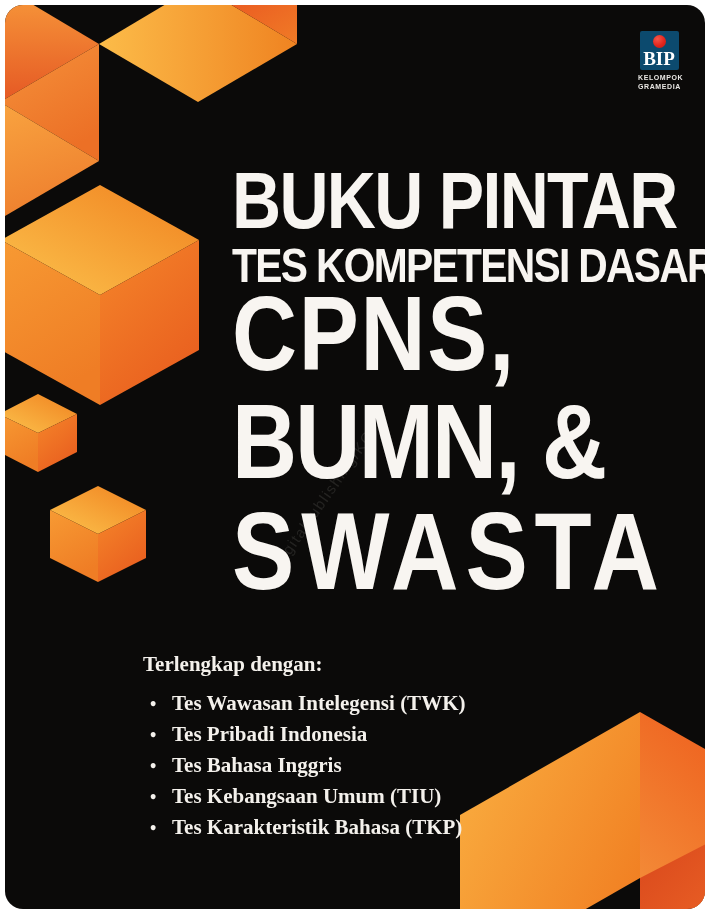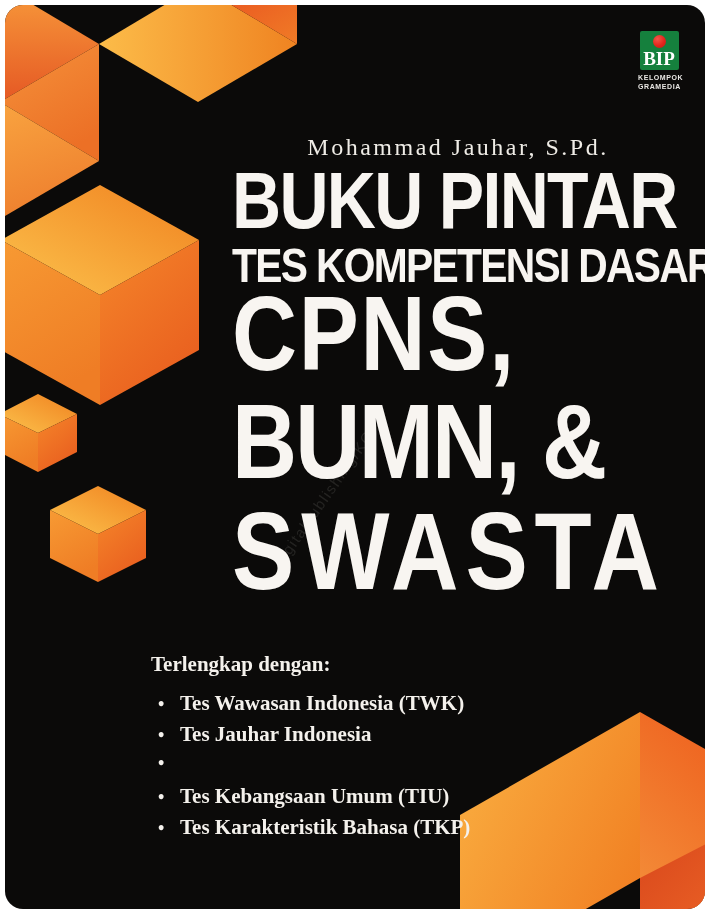--- a/index.html
+++ b/index.html
@@ -18,26 +18,26 @@
           color:#efece6;white-space:nowrap;}
   .title-line{position:absolute;left:232px;z-index:3;color:#f8f5f1;font-weight:bold;
               line-height:1;white-space:nowrap;transform-origin:left top;
               font-family:"Liberation Sans",sans-serif;}
   .tl1{top:161px;font-size:80px;letter-spacing:-2px;transform:scaleX(0.85);}
   .tl2{top:242px;font-size:48px;letter-spacing:-2px;transform:scaleX(0.85);}
   .tl3{top:280px;font-size:106px;letter-spacing:2px;transform:scaleX(0.85);}
   .tl4{top:388px;font-size:106px;letter-spacing:-2px;transform:scaleX(0.85);}
   .tl5{top:496px;font-size:110px;letter-spacing:8px;transform:scaleX(0.85);}
   .features{position:absolute;left:143px;top:652px;z-index:3;color:#f4f1ec;
-            font-family:"Liberation Serif",serif;font-weight:bold;font-size:21px;margin-left:8px;}
+            font-family:"Liberation Serif",serif;font-weight:bold;font-size:21px;}
   .features-heading{margin:0 0 14px 0;}
   .feature-row{display:flex;align-items:baseline;margin:0 0 0 7px;height:31px;}
   .bullet{width:22px;flex:0 0 22px;font-size:18px;}
   .logo{position:absolute;left:638px;top:31px;z-index:3;width:42px;text-align:center;}
-  .logo-box{position:relative;width:39px;height:39px;margin:0 auto;background:#15803d;
+  .logo-box{position:relative;width:39px;height:39px;margin:0 auto;background:#0c4a6e;
             border-radius:2px;}
   .logo-dot{position:absolute;left:13px;top:4px;width:13px;height:13px;border-radius:50%;
             background:radial-gradient(circle at 35% 30%, #f4564a 0%, #e4251c 55%, #b81a14 100%);}
   .logo-bip{position:absolute;left:0;top:17px;width:39px;text-align:center;
             font-family:"Liberation Serif",serif;font-weight:bold;font-size:19px;color:#ffffff;}
   .logo-group{margin-top:3px;font-size:7px;font-weight:bold;letter-spacing:0.6px;
               color:#e9e7e4;line-height:9px;font-family:"Liberation Sans",sans-serif;}
 </style>
 </head>
 <body>
@@ -122,40 +122,40 @@
 
         <g>
           <polygon points="640,712 756,778 756,944 640,878" fill="url(#gBrRight)"></polygon>
           <polygon points="640,878 712,841 712,914 640,914" fill="url(#gBrRed)"></polygon>
           <polygon points="640,712 460,815 460,981 640,878" fill="url(#gBrLeft)"></polygon>
         </g>
       </svg>
 
       <div class="watermark">digitalpublishing/KG-2</div>
 
-      <div class="author">Mohammad Jauhar, S.Pd.</div>
 
       <div class="title-line tl1">BUKU PINTAR</div>
       <div class="title-line tl2">TES KOMPETENSI DASAR</div>
       <div class="title-line tl3">CPNS,</div>
       <div class="title-line tl4">BUMN, &amp;</div>
       <div class="title-line tl5">SWASTA</div>
 
       <div class="features">
         <p class="features-heading">Terlengkap dengan:</p>
         <div class="feature-row">
           <span class="bullet">•</span>
-          <span>Tes Wawasan Indonesia (TWK)</span>
+          <span>Tes Wawasan Intelegensi (TWK)</span>
         </div>
         <div class="feature-row">
           <span class="bullet">•</span>
-          <span>Tes Jauhar Indonesia</span>
+          <span>Tes Pribadi Indonesia</span>
         </div>
         <div class="feature-row">
           <span class="bullet">•</span>
+          <span>Tes Bahasa Inggris</span>
         </div>
         <div class="feature-row">
           <span class="bullet">•</span>
           <span>Tes Kebangsaan Umum (TIU)</span>
         </div>
         <div class="feature-row">
           <span class="bullet">•</span>
           <span>Tes Karakteristik Bahasa (TKP)</span>
         </div>
       </div>

